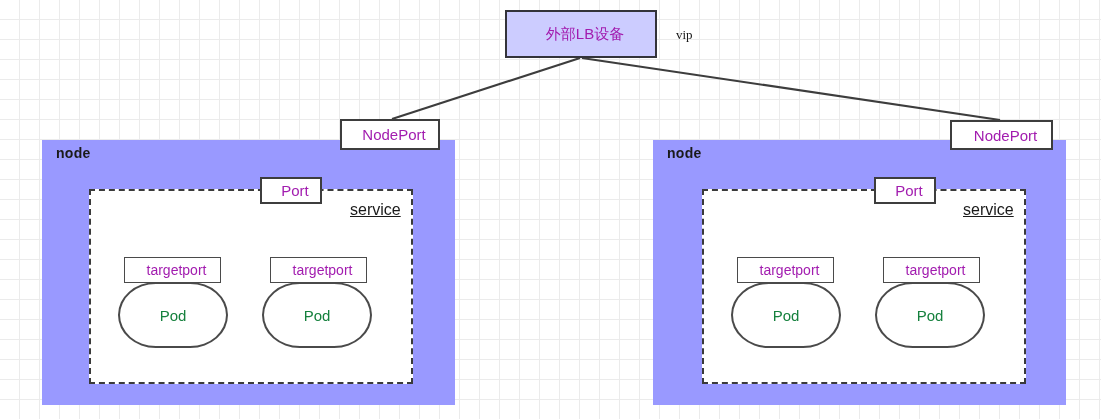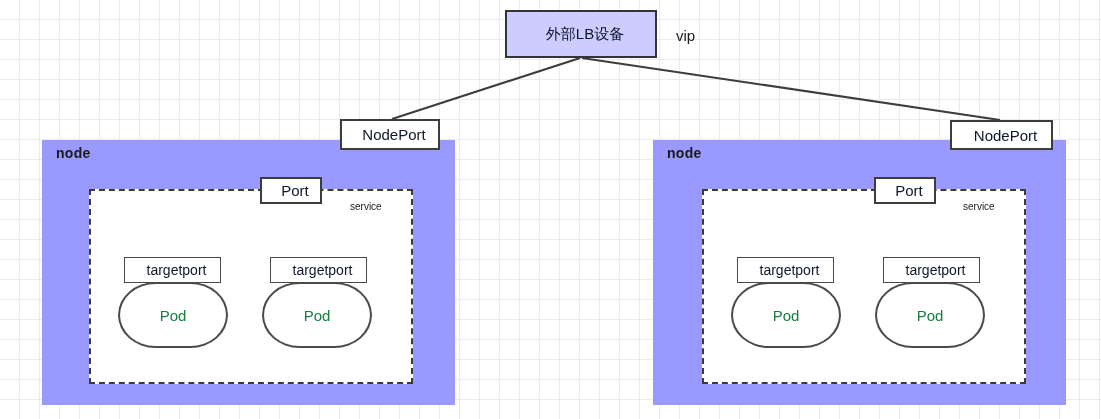--- a/index.html
+++ b/index.html
@@ -34,30 +34,31 @@
     letter-spacing:.3px;
   }
   .service-zone{
     position:absolute;
     background:#ffffff;
     border:2px dashed #3a3a3a;
     box-sizing:border-box;
   }
   .service-label{
     position:absolute;
-    font-size:10px;
+    font-size:16px;
     color:#1a1a1a;
+    text-decoration:underline;
   }
   .box{
     position:absolute;
     box-sizing:border-box;
     background:#ffffff;
     border:2px solid #3d3d3d;
     display:flex;align-items:center;justify-content:center;
-    font-size:15px;color:#0f172a;
+    font-size:15px;color:#a21caf;
     white-space:nowrap;
     padding-left:8px;
   }
   .box.lb{
     background:#ccccff;
     border:2px solid #33333a;
     font-size:15px;
   }
   .box.small{
     font-size:14px;
@@ -68,23 +69,24 @@
     position:absolute;
     box-sizing:border-box;
     background:#ffffff;
     border:2px solid #4a4a4a;
     border-radius:48px/42px;
     display:flex;align-items:center;justify-content:center;
     font-size:15px;color:#15803d;
   }
   .plain-text{
     position:absolute;
-    font-size:15px;
+    font-size:13px;
     color:#1a1a1a;
     white-space:nowrap;
+    font-family:Liberation Serif, serif;
   }
 </style>
 </head>
 <body>
 
 <div id="canvas">
 
   <svg id="edges">
     <line x1="580" y1="58" x2="392" y2="119" stroke="#3d3d3d" stroke-width="2.2"></line>
     <line x1="582" y1="58" x2="1000" y2="120" stroke="#3d3d3d" stroke-width="2.2"></line>

